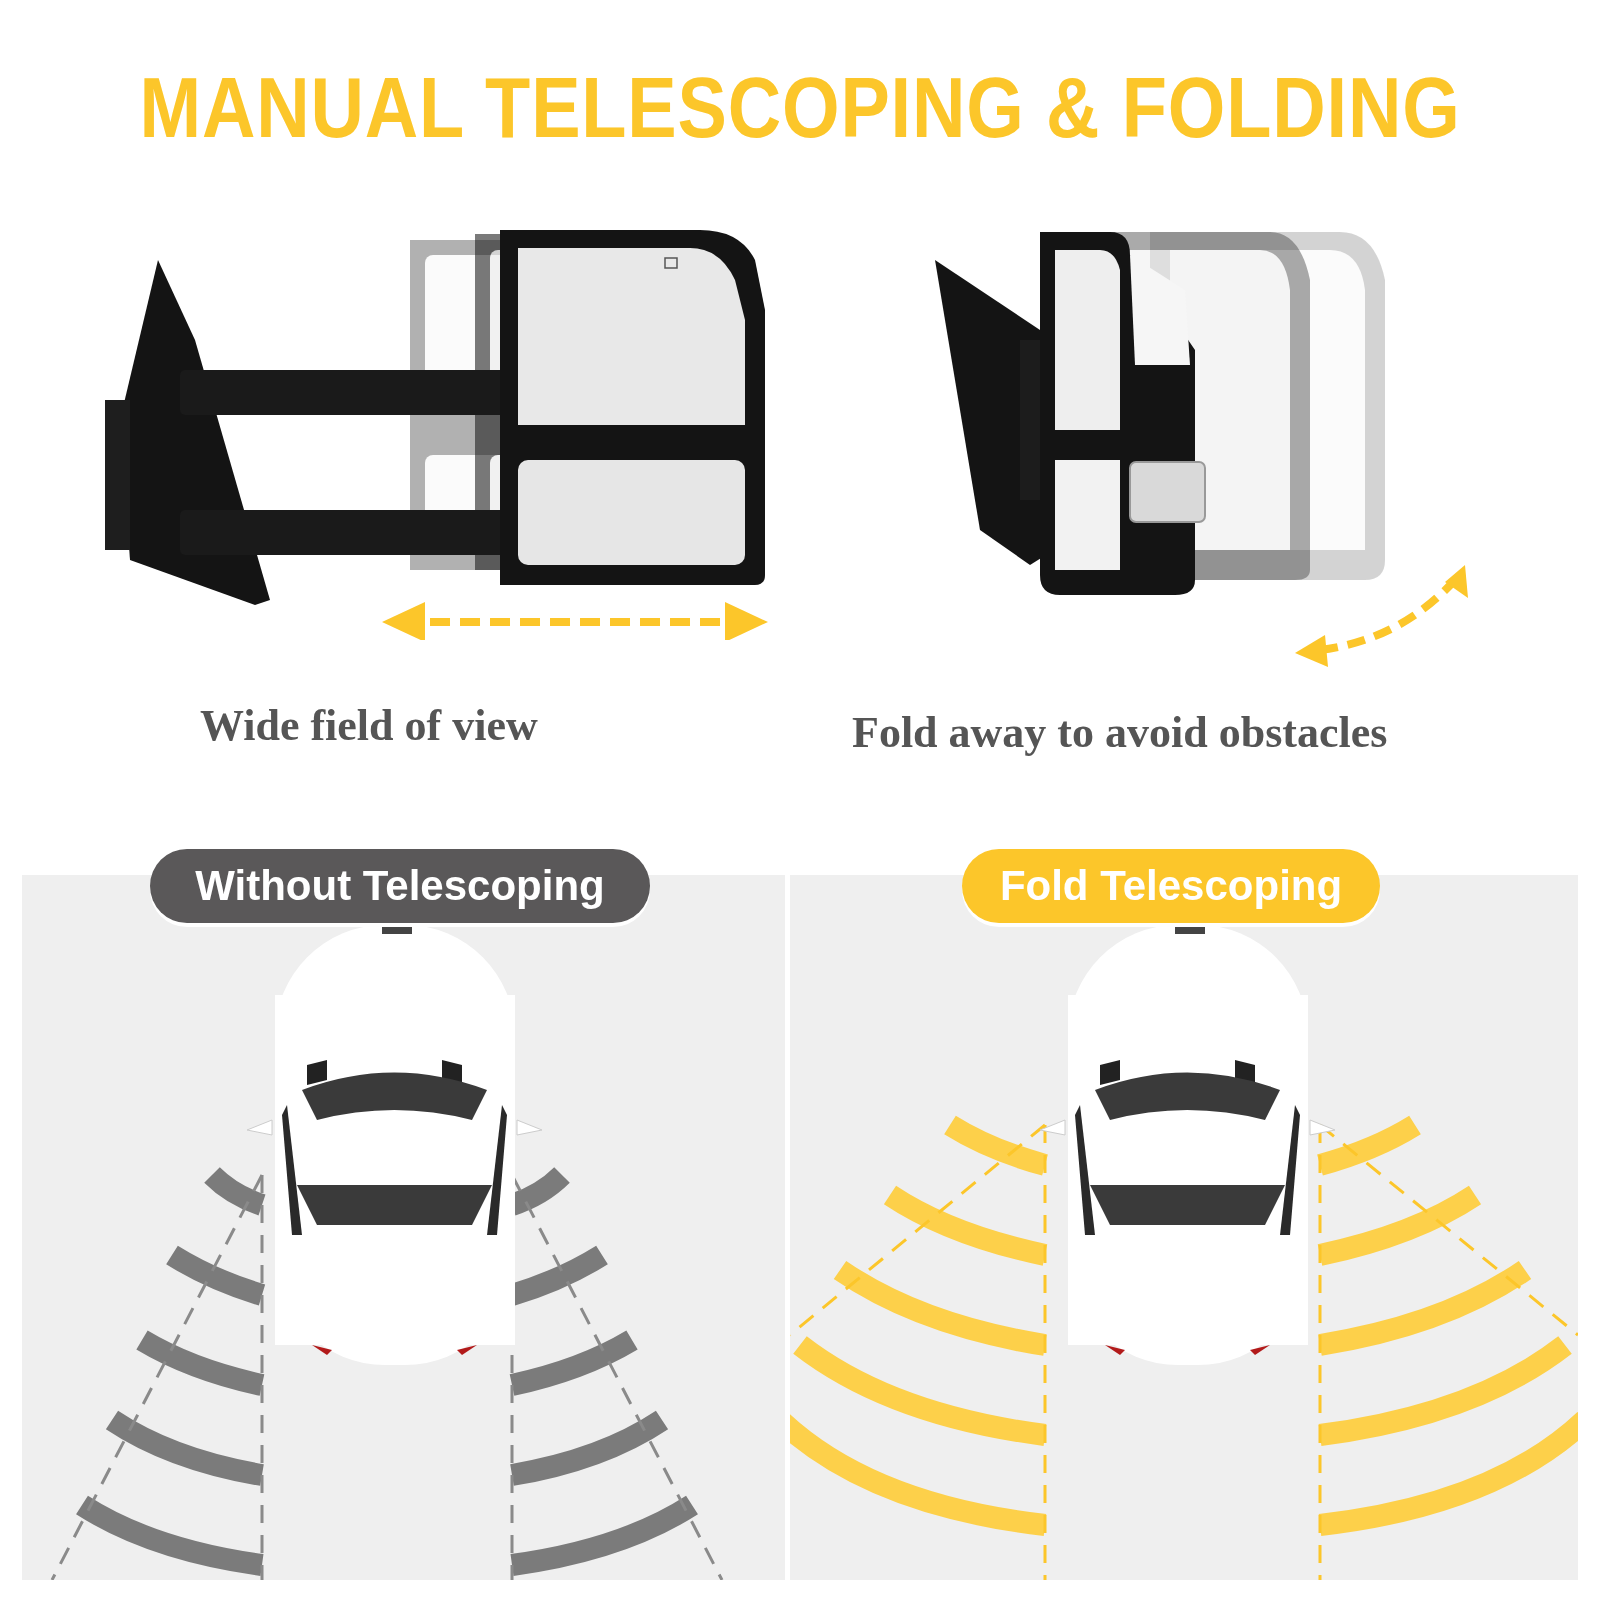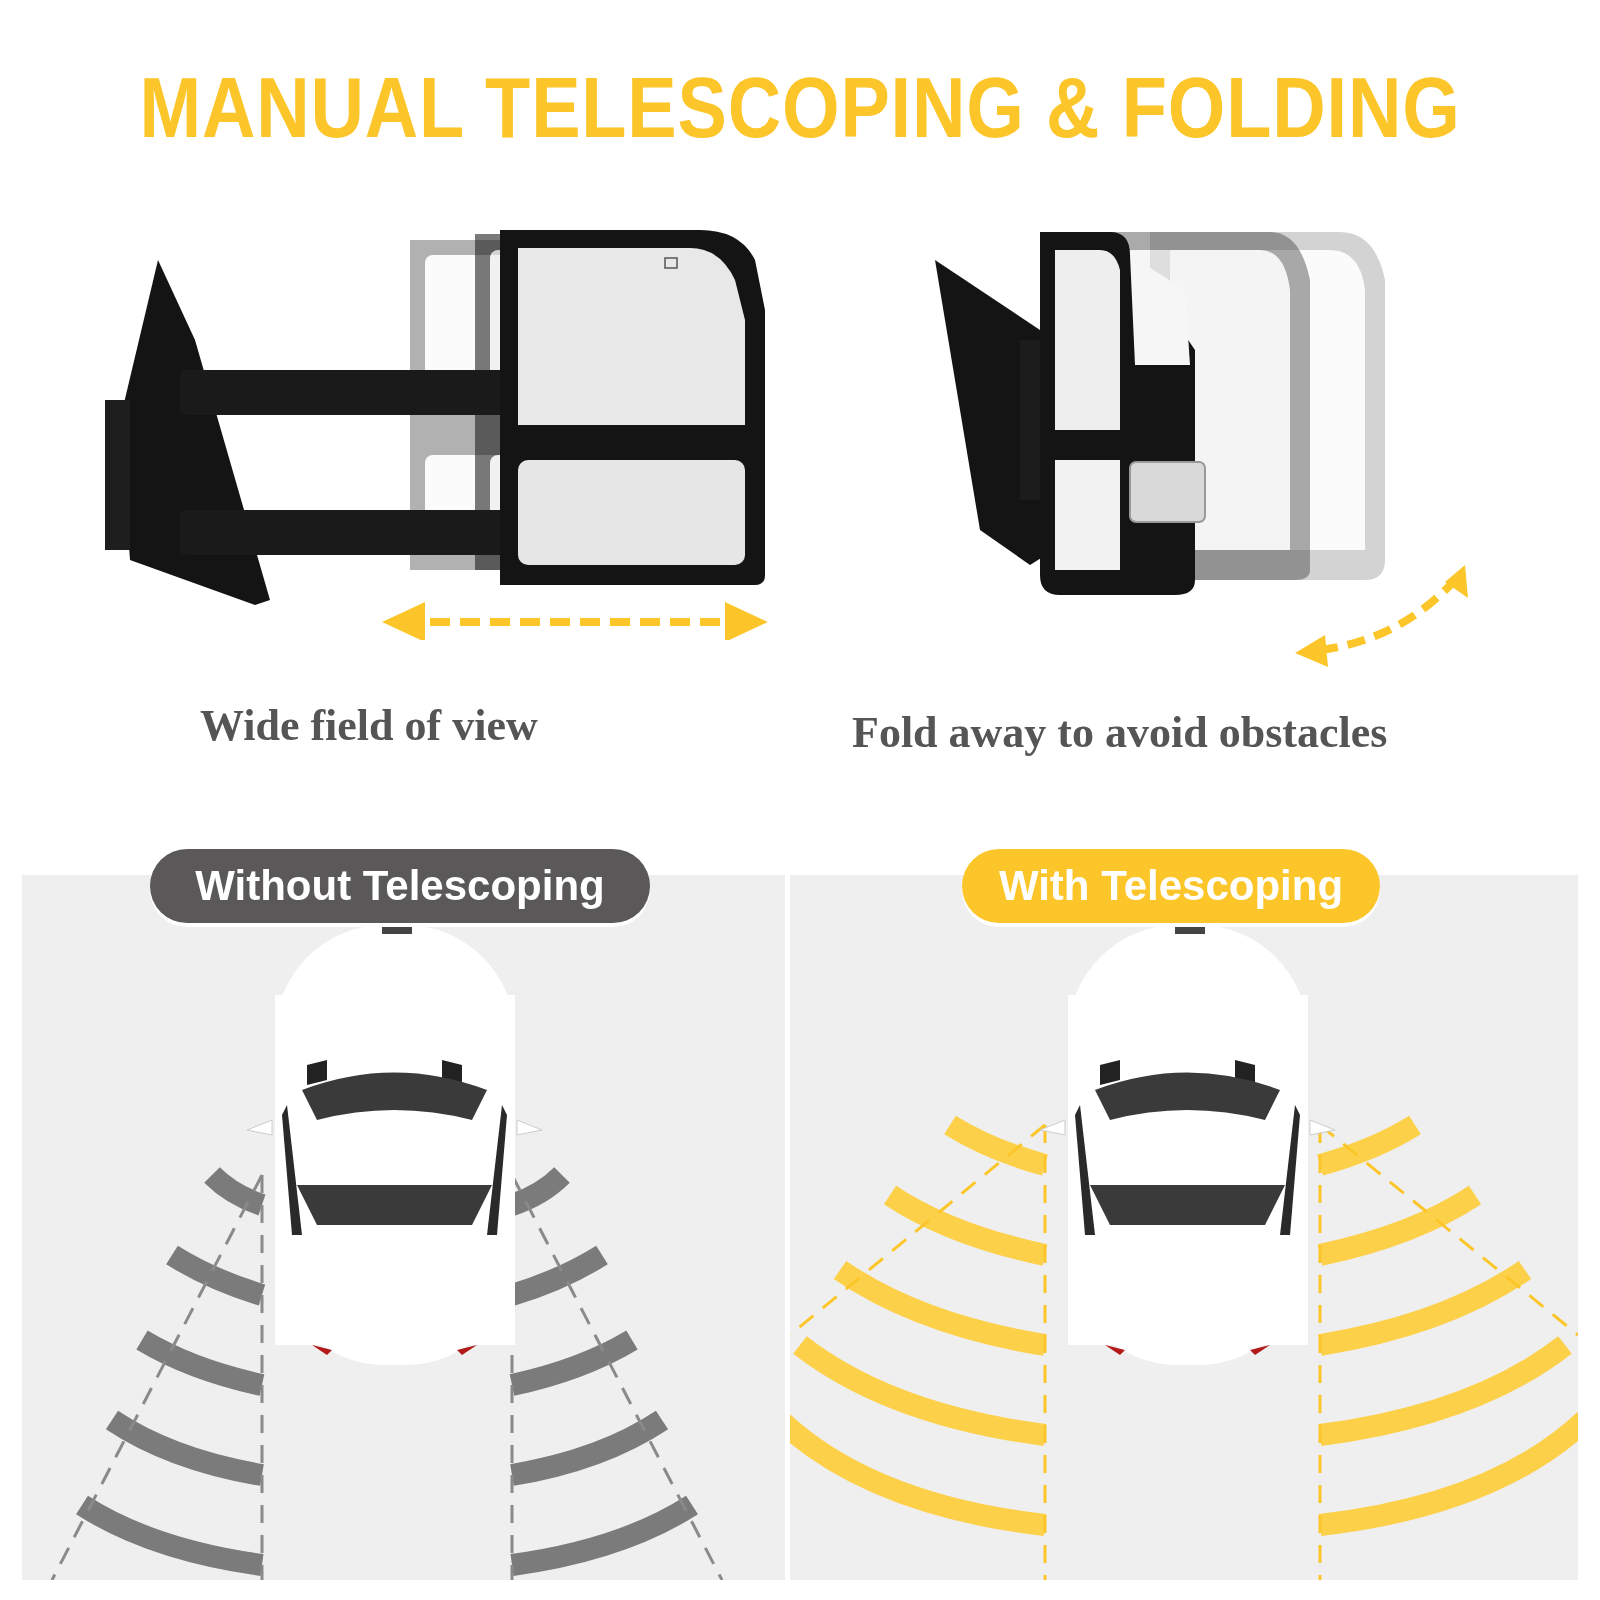--- a/index.html
+++ b/index.html
@@ -170,13 +170,13 @@
       <path d="M505 230 L490 360 L500 360 L510 240 Z" fill="#2a2a2a"></path>
       <path d="M315 470 L335 475 L330 480 Z" fill="#b21a1a"></path>
       <path d="M480 470 L460 475 L465 480 Z" fill="#b21a1a"></path>
       <path d="M250 255 L275 245 L275 260 Z" fill="#ffffff" stroke="#ccc"></path>
       <path d="M545 255 L520 245 L520 260 Z" fill="#ffffff" stroke="#ccc"></path>
     </g>
   </svg>
 </div>
 
 <div class="badge" style="left:150px; width:500px; background:#5A5859;">Without Telescoping</div>
-<div class="badge" style="left:962px; width:418px; background:#FCC62A;">With Telescoping</div>
+<div class="badge" style="left:962px; width:418px; background:#FCC62A;">Fold Telescoping</div>
 
 </body></html>

